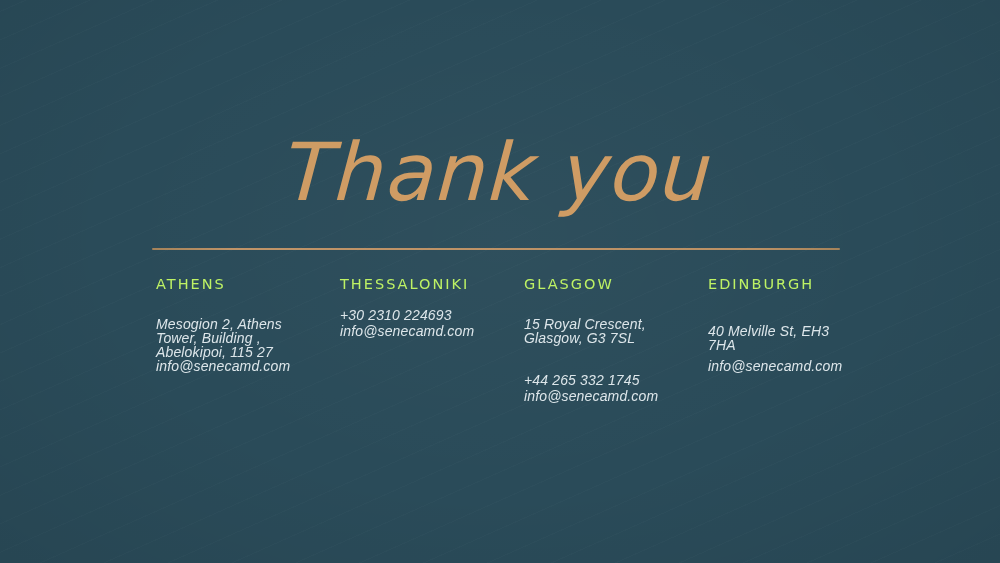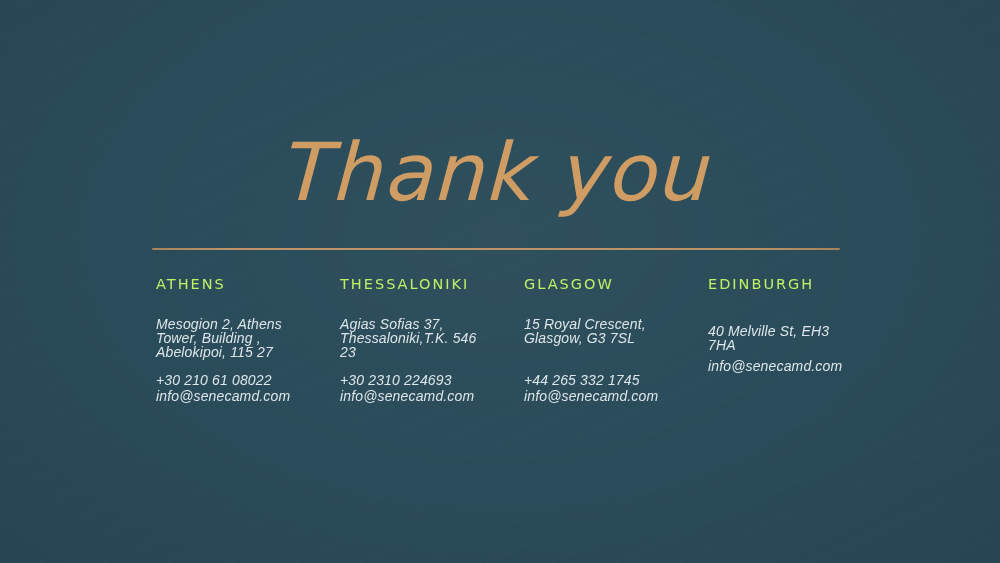--- a/index.html
+++ b/index.html
@@ -150,27 +150,25 @@
     <span id="page-title">Thank you</span>
   </div>
 
   <div id="divider"></div>
 
   <div id="offices">
 
     <div class="office-col">
       <div class="office-city">ATHENS</div>
       <div class="office-address">Mesogion 2, Athens Tower, Building , Abelokipoi, 115 27</div>
-      <div class="office-phone">+30 210 61 08022</div>
       <div class="office-email">info@senecamd.com</div>
     </div>
 
     <div class="office-col">
       <div class="office-city">THESSALONIKI</div>
-      <div class="office-address">Agias Sofias 37, Thessaloniki,T.K. 546 23</div>
       <div class="office-phone">+30 2310 224693</div>
       <div class="office-email">info@senecamd.com</div>
     </div>
 
     <div class="office-col">
       <div class="office-city">GLASGOW</div>
       <div class="office-address">15 Royal Crescent, Glasgow, G3 7SL</div>
       <div class="office-phone">+44 265 332 1745</div>
       <div class="office-email">info@senecamd.com</div>
     </div>

